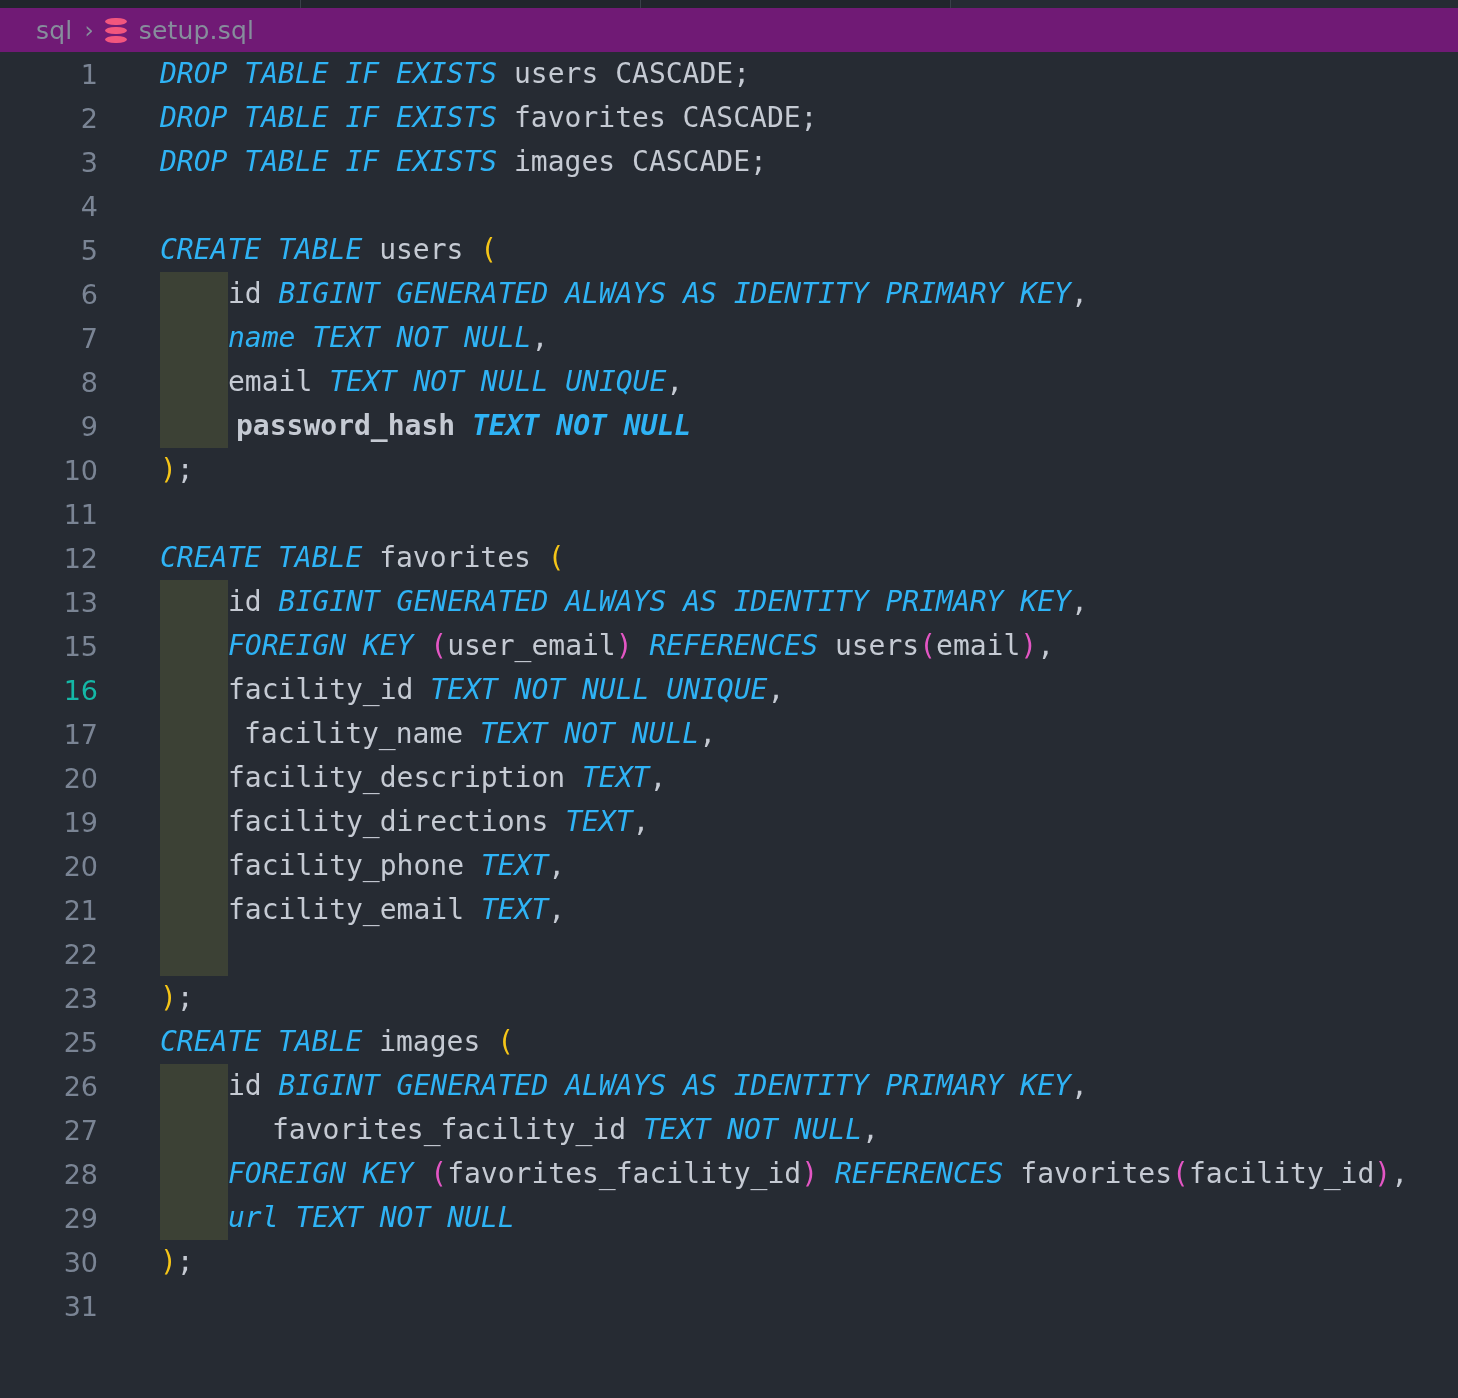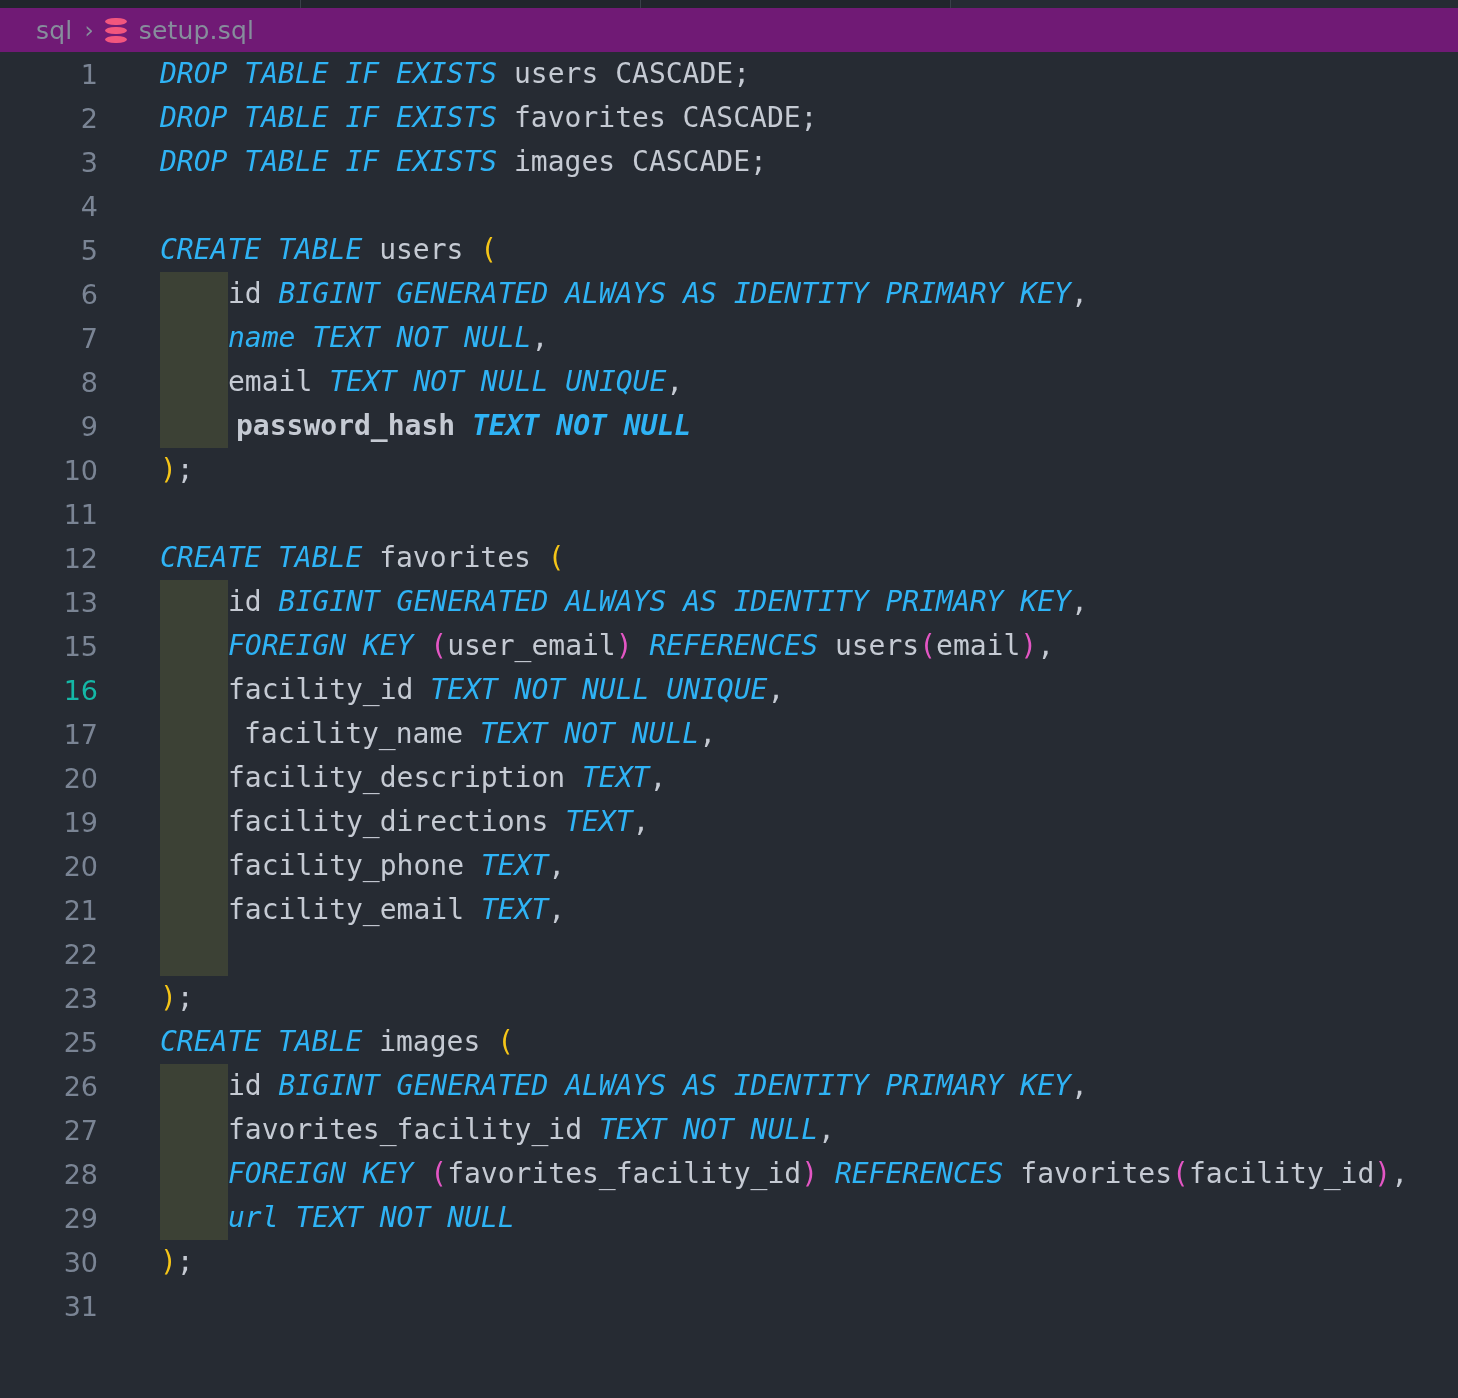--- a/index.html
+++ b/index.html
@@ -199,21 +199,21 @@
     <div class="row">
       <div class="lineno" style="color: rgb(122, 132, 148);">25</div>
       <div class="codecell"><span class="codetext"><span class="kw">CREATE TABLE</span><span class="pun"> </span><span class="id">images</span><span class="pun"> </span><span class="yb">(</span></span></div>
     </div>
     <div class="row">
       <div class="lineno" style="color: rgb(122, 132, 148);">26</div>
       <div class="codecell"><span class="indentblk" style="background: rgb(60, 65, 53);"></span><span class="codetext" style="padding-left: 68px;"><span class="id">id</span><span class="pun"> </span><span class="kw">BIGINT GENERATED ALWAYS AS IDENTITY PRIMARY KEY</span><span class="pun">,</span></span></div>
     </div>
     <div class="row">
       <div class="lineno" style="color: rgb(122, 132, 148);">27</div>
-      <div class="codecell"><span class="indentblk" style="background: rgb(60, 65, 53);"></span><span class="codetext" style="padding-left: 68px;"><span class="id">favorites_facility_id</span><span class="pun"> </span><span class="kw">TEXT NOT NULL</span><span class="pun">,</span></span></div>
+      <div class="codecell"><span class="indentblk" style="background: rgb(60, 65, 53);"></span><span class="codetext" style="padding-left: 68px; margin-left: 44px;"><span class="id">favorites_facility_id</span><span class="pun"> </span><span class="kw">TEXT NOT NULL</span><span class="pun">,</span></span></div>
     </div>
     <div class="row">
       <div class="lineno" style="color: rgb(122, 132, 148);">28</div>
       <div class="codecell"><span class="indentblk" style="background: rgb(60, 65, 53);"></span><span class="codetext" style="padding-left: 68px;"><span class="kw">FOREIGN KEY</span><span class="pun"> </span><span class="pb">(</span><span class="id">favorites_facility_id</span><span class="pb">)</span><span class="pun"> </span><span class="kw">REFERENCES</span><span class="pun"> </span><span class="id">favorites</span><span class="pb">(</span><span class="id">facility_id</span><span class="pb">)</span><span class="pun">,</span></span></div>
     </div>
     <div class="row">
       <div class="lineno" style="color: rgb(122, 132, 148);">29</div>
       <div class="codecell"><span class="indentblk" style="background: rgb(60, 65, 53);"></span><span class="codetext" style="padding-left: 68px;"><span class="kw">url TEXT NOT NULL</span></span></div>
     </div>
     <div class="row">

